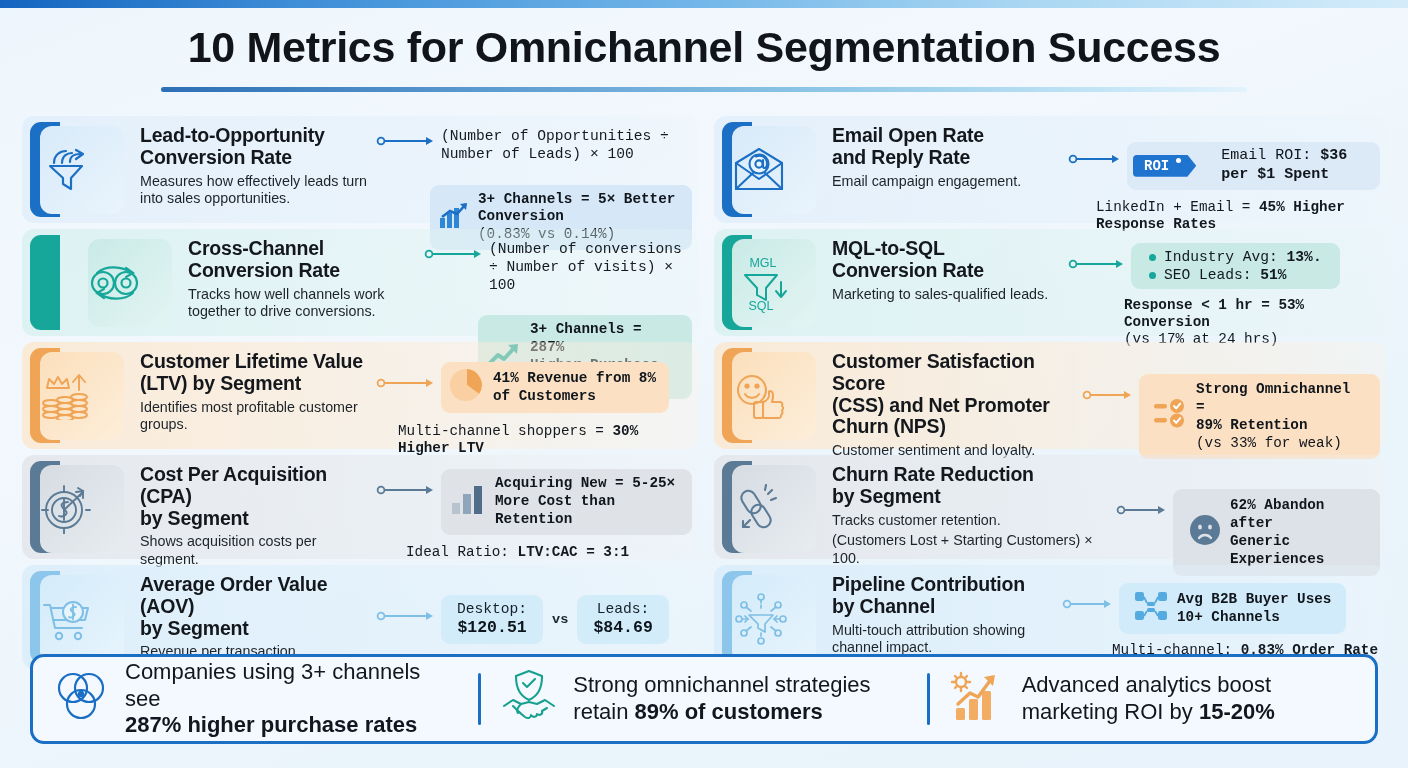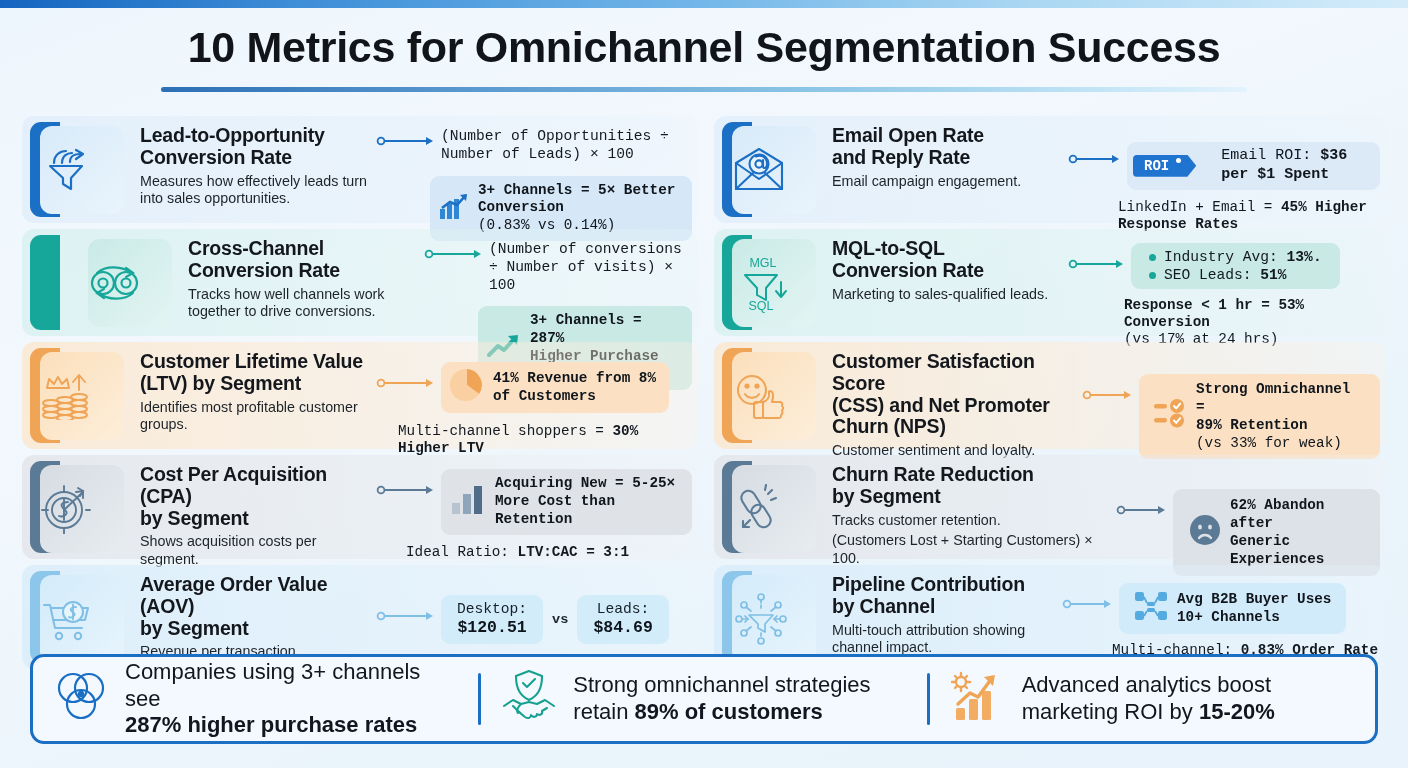--- a/index.html
+++ b/index.html
@@ -38,21 +38,21 @@
   .m-title{font-size:19.5px;font-weight:bold;color:#14181d;line-height:1.12;letter-spacing:-0.2px;}
   .m-desc{font-size:14.3px;color:#1d2329;line-height:1.23;margin-top:4px;}
   .m-extra{font-size:14.3px;color:#1d2329;line-height:1.25;margin-top:3px;}
 
   .right-blk{flex:1 1 auto;padding-top:4px;display:flex;flex-direction:column;font-family:Liberation Mono, monospace;}
   .arrow-line{display:flex;align-items:flex-start;gap:7px;}
   .arrow{flex:0 0 auto;margin-top:6px;}
   .formula{font-size:14.6px;color:#141a20;line-height:1.22;}
 
   .chip{display:inline-flex;align-items:center;gap:9px;border-radius:9px;
-        padding:6px 13px 6px 9px;margin-top:12px;align-self:flex-start;}
+        padding:6px 13px 6px 9px;margin-top:21px;align-self:flex-start;}
   .chip-txt{font-size:14.3px;color:#10161c;line-height:1.25;}
   .chip-txt b{font-weight:bold;}
   .note{font-size:14.3px;color:#131920;margin-top:7px;line-height:1.2;}
   .note b{font-weight:bold;}
 
   .indent{margin-left:54px;}
 
   
   .pills{display:flex;align-items:center;gap:9px;margin-top:2px;}
   .pill{border-radius:9px;padding:6px 16px;text-align:center;background:#d3ecfa;}
@@ -365,21 +365,21 @@
               </svg>
           </span>
           <div class="chip" style="background:#dce9f7;margin-top:0;padding:5px 14px 5px 6px;">
             <span class="roitag">
                 <span>ROI</span>
                 <span class="dot"></span>
               </span>
             <div class="chip-txt" style="font-size:15px;margin-left:16px;"><span>Email ROI: </span><b>$36 per $1 Spent</b></div>
           </div>
         </div>
-        <div class="note" style="margin-left:50px;margin-top:9px;"><span>LinkedIn + Email = </span><b>45% Higher Response Rates</b></div>
+        <div class="note" style="margin-left:28px;margin-top:9px;"><span>LinkedIn + Email = </span><b>45% Higher Response Rates</b></div>
       </div>
     </div>
 
     <div class="row h1" style="background:linear-gradient(90deg,rgba(214,240,238,.75),rgba(232,246,245,.3));">
       <div class="accent" style="background:#16a79a;"></div>
       <div class="tile" style="background:linear-gradient(135deg,#c9eae6,#e3f5f3);">
         <span>
         <svg width="62" height="62" viewBox="0 0 62 62" fill="none" stroke="#16a79a" stroke-width="2" stroke-linecap="round" stroke-linejoin="round">
           <text x="31" y="15" text-anchor="middle" font-family="Liberation Sans, sans-serif" font-size="12.5" fill="#16a79a" stroke="none">MGL</text>
           <path d="M13 23 L45 23 L34 36 L34 48 L25 43 L25 36 Z"></path>

